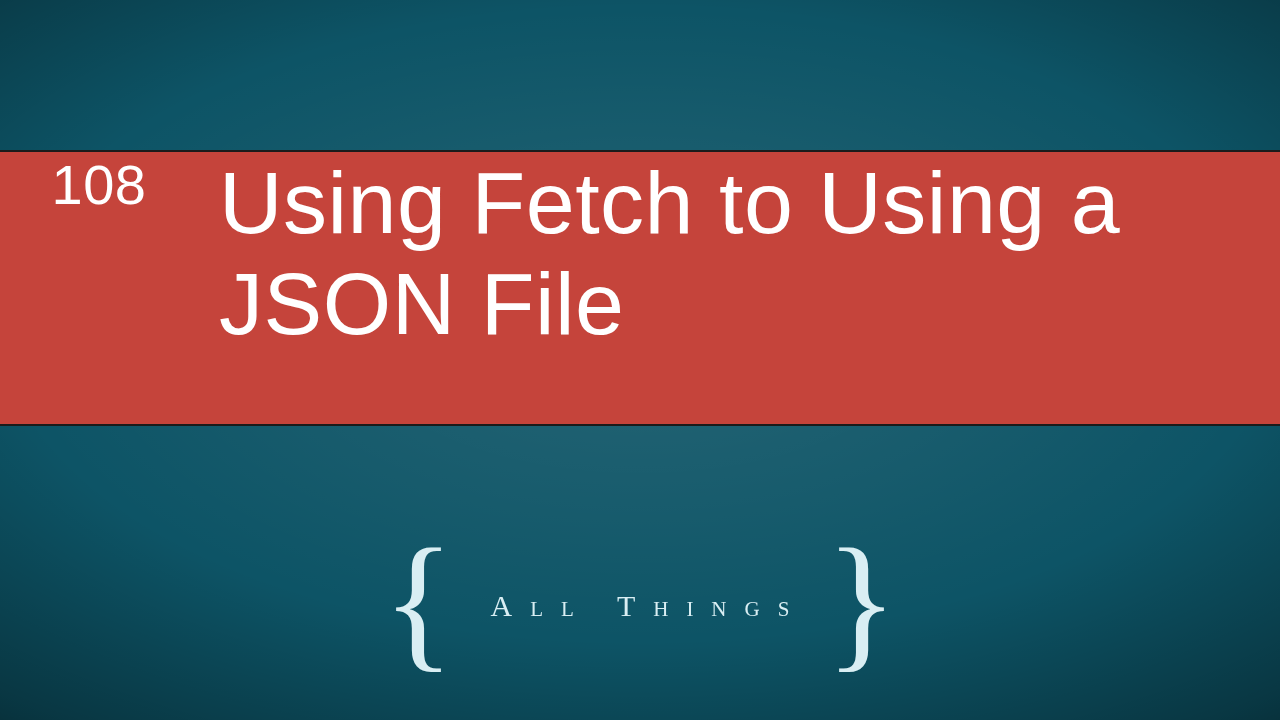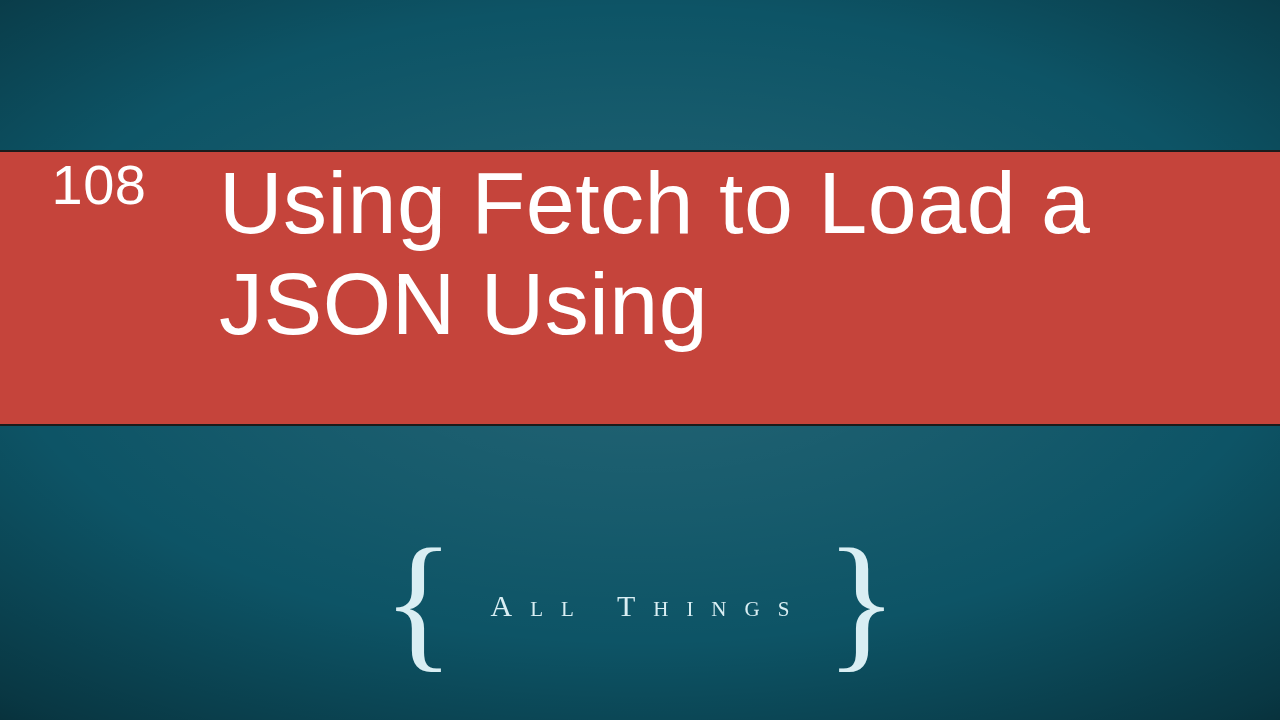--- a/index.html
+++ b/index.html
@@ -97,21 +97,21 @@
   .logo .line2 .cap { font-size: 62px; }
 </style>
 </head>
 <body>
 
 <div class="vignette"></div>
 
 <div class="banner">
   <div class="number">108</div>
   <div class="divider"></div>
-  <div class="title">Using Fetch to Load a JSON Using</div>
+  <div class="title">Using Fetch to Using a JSON File</div>
 </div>
 
 <div class="logo">
   <div class="brace">{</div>
   <div class="words">
     <div class="line1">All Things</div>
   </div>
   <div class="brace">}</div>
 </div>
 

